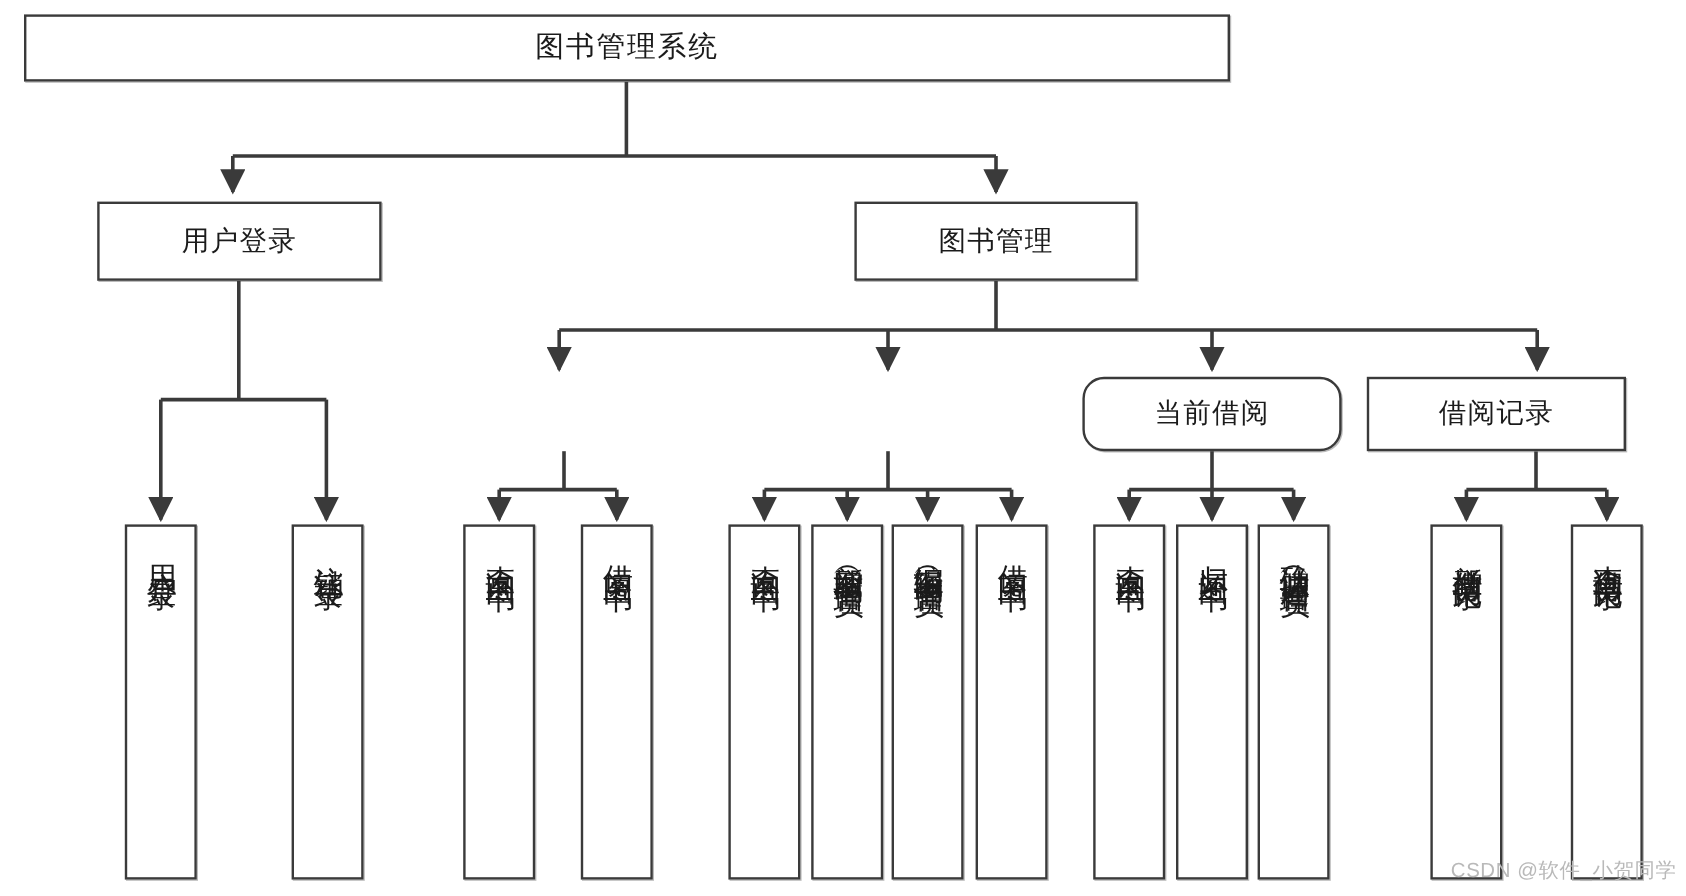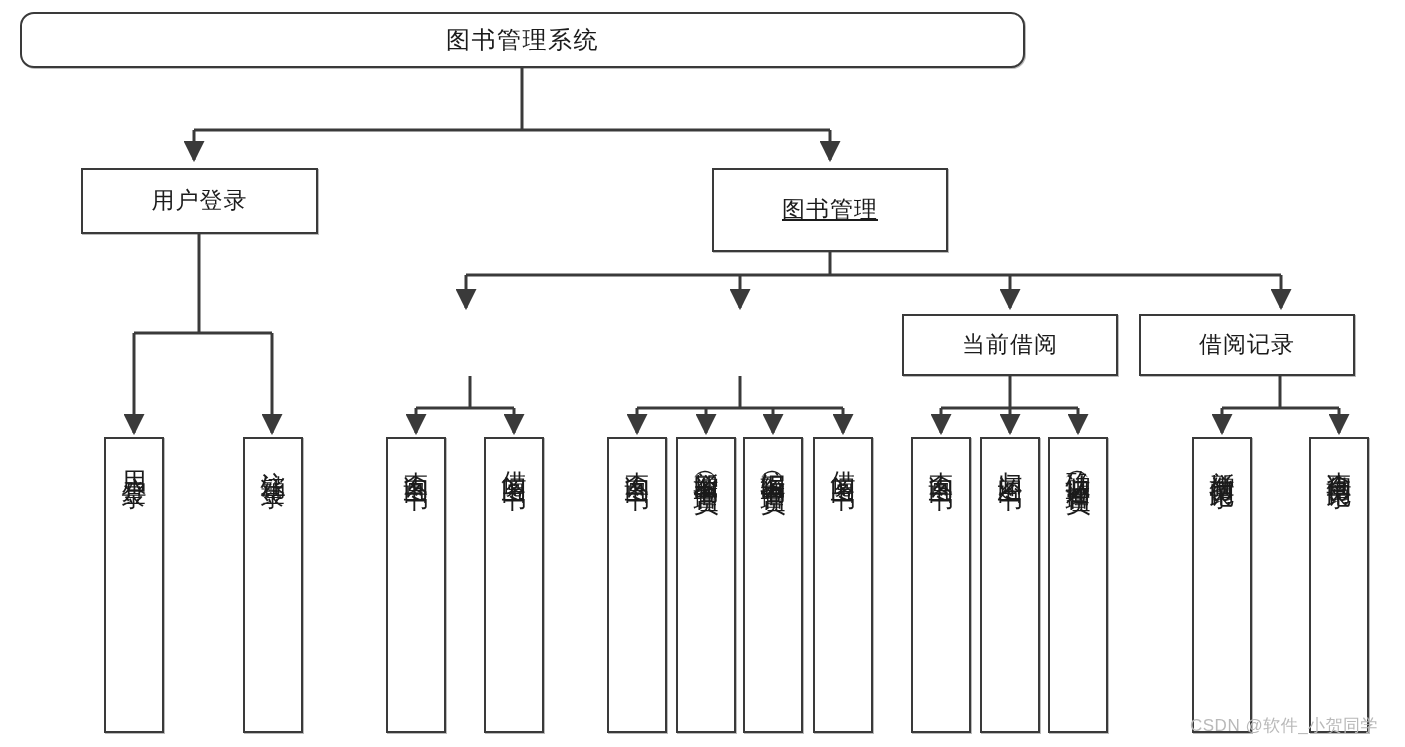--- a/index.html
+++ b/index.html
@@ -68,20 +68,21 @@
   }
   .node.v.tall .lbl {
     letter-spacing: 3px;
   }
   #watermark {
     position: absolute;
     color: #b9b9b9;
     font-size: 17px;
     white-space: nowrap;
     letter-spacing: 0.5px;
+    margin-left: 19px;
   }
 </style>
 </head>
 <body>
 
 <div id="canvas">
 
   <svg id="edges" viewBox="0 0 1405 747" xmlns="http://www.w3.org/2000/svg">
     <defs>
       <marker id="arrow" viewBox="0 0 10 10" refX="9" refY="5" markerWidth="7" markerHeight="7" orient="auto-start-reverse">
@@ -125,35 +126,35 @@
       <path d="M 1010 408 L 1010 433" marker-end="url(#arrow)"></path>
       <path d="M 1078 408 L 1078 433" marker-end="url(#arrow)"></path>
 
       <path d="M 1280 376 L 1280 408"></path>
       <path d="M 1222 408 L 1339 408"></path>
       <path d="M 1222 408 L 1222 433" marker-end="url(#arrow)"></path>
       <path d="M 1339 408 L 1339 433" marker-end="url(#arrow)"></path>
     </g>
   </svg>
 
-  <div class="node h root" style="left:20px; top:12px; width:1005px; height:56px;border-radius:14px;">
+  <div class="node h root" style="left:20px; top:12px; width:1005px; height:56px;">
     <span class="lbl">图书管理系统</span>
   </div>
 
   <div class="node h" style="left:81px; top:168px; width:237px; height:66px;">
     <span class="lbl">用户登录</span>
   </div>
 
-  <div class="node h" style="left:712px; top:168px; width:236px; height:84px;text-decoration:underline;">
+  <div class="node h" style="left:712px; top:168px; width:236px; height:66px;">
     <span class="lbl">图书管理</span>
   </div>
 
 
 
-  <div class="node h" style="left:902px; top:314px; width:216px; height:62px;">
+  <div class="node h" style="left:902px; top:314px; width:216px; height:62px;border-radius:18px;">
     <span class="lbl">当前借阅</span>
   </div>
 
   <div class="node h" style="left:1139px; top:314px; width:216px; height:62px;">
     <span class="lbl">借阅记录</span>
   </div>
 
   <div class="node v" style="left:104px; top:437px; width:60px; height:296px;">
     <span class="lbl">用户登录</span>
   </div>

